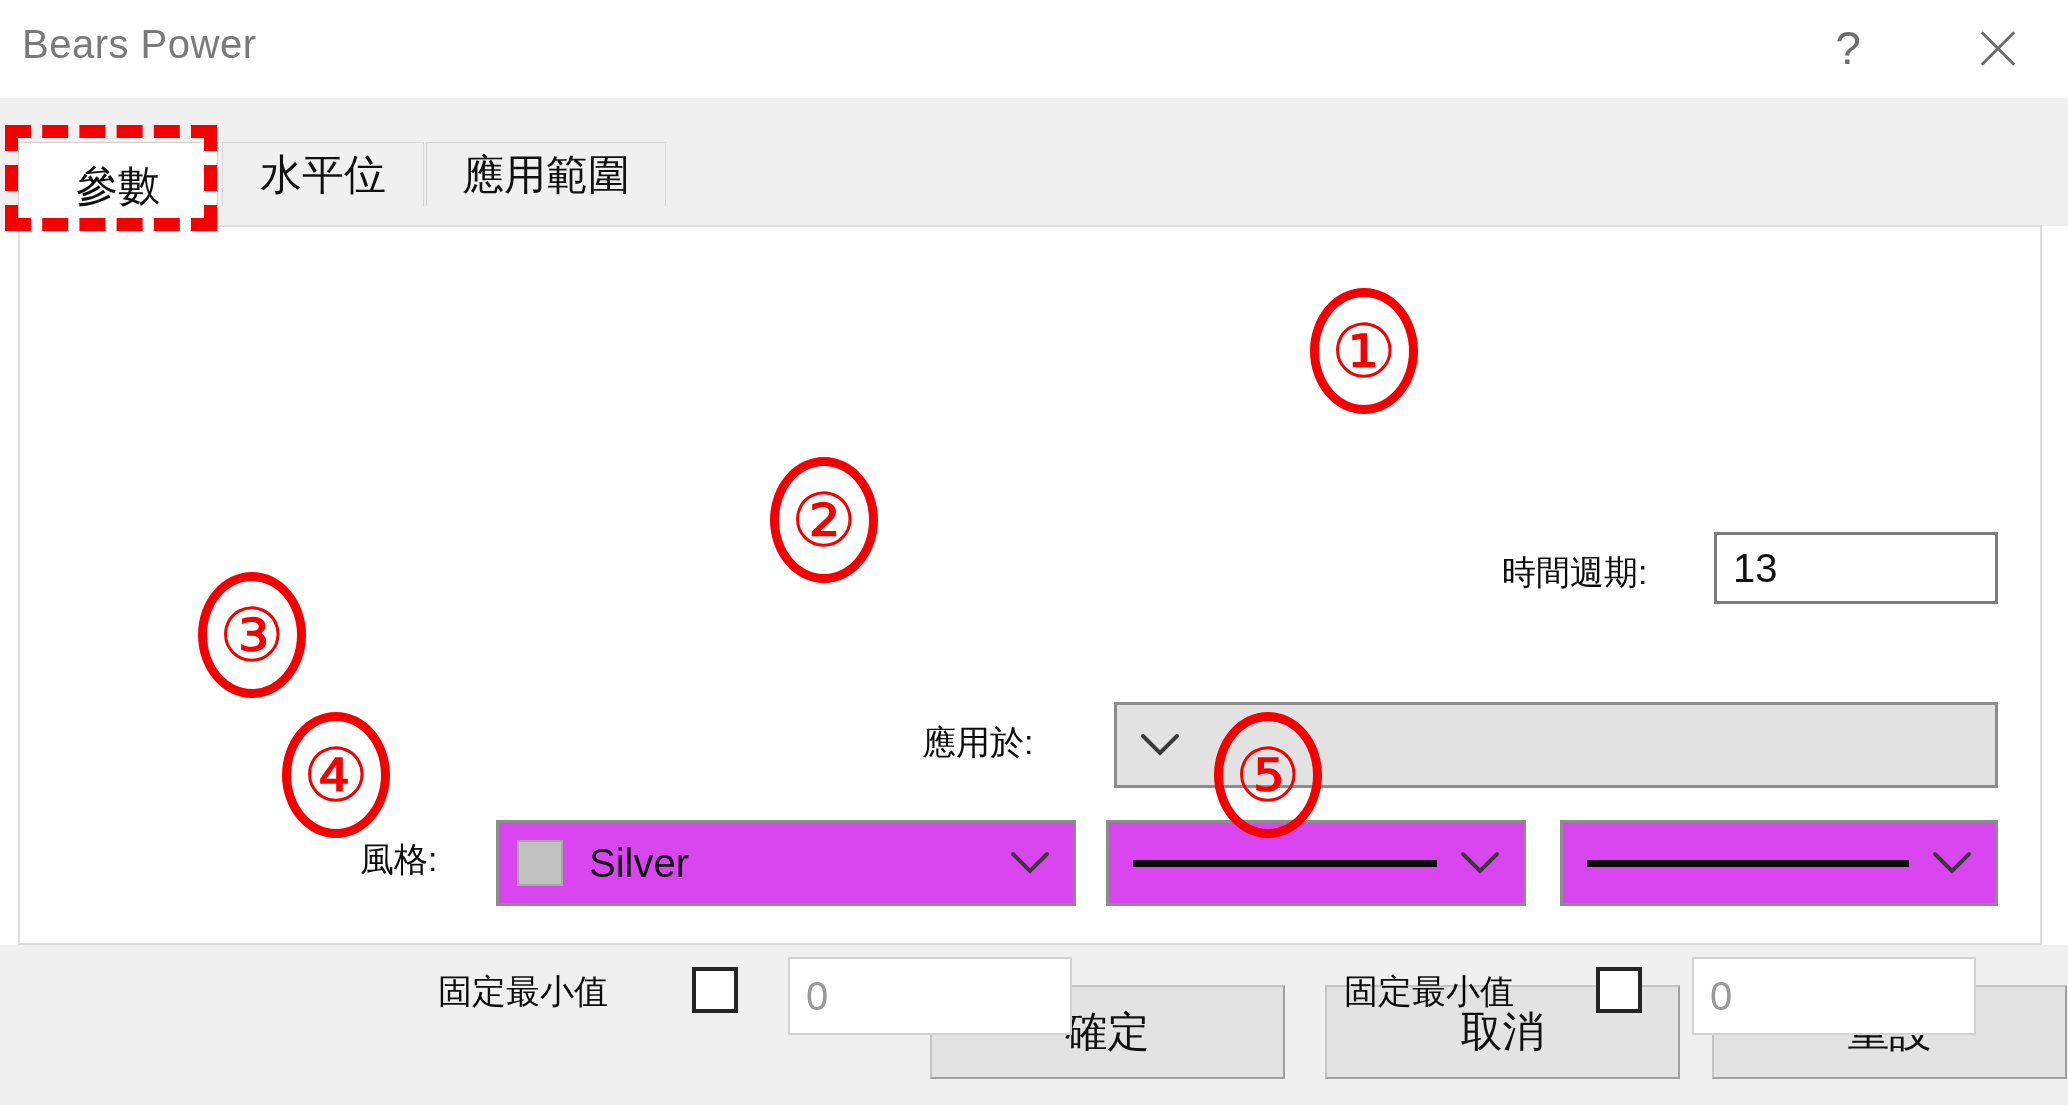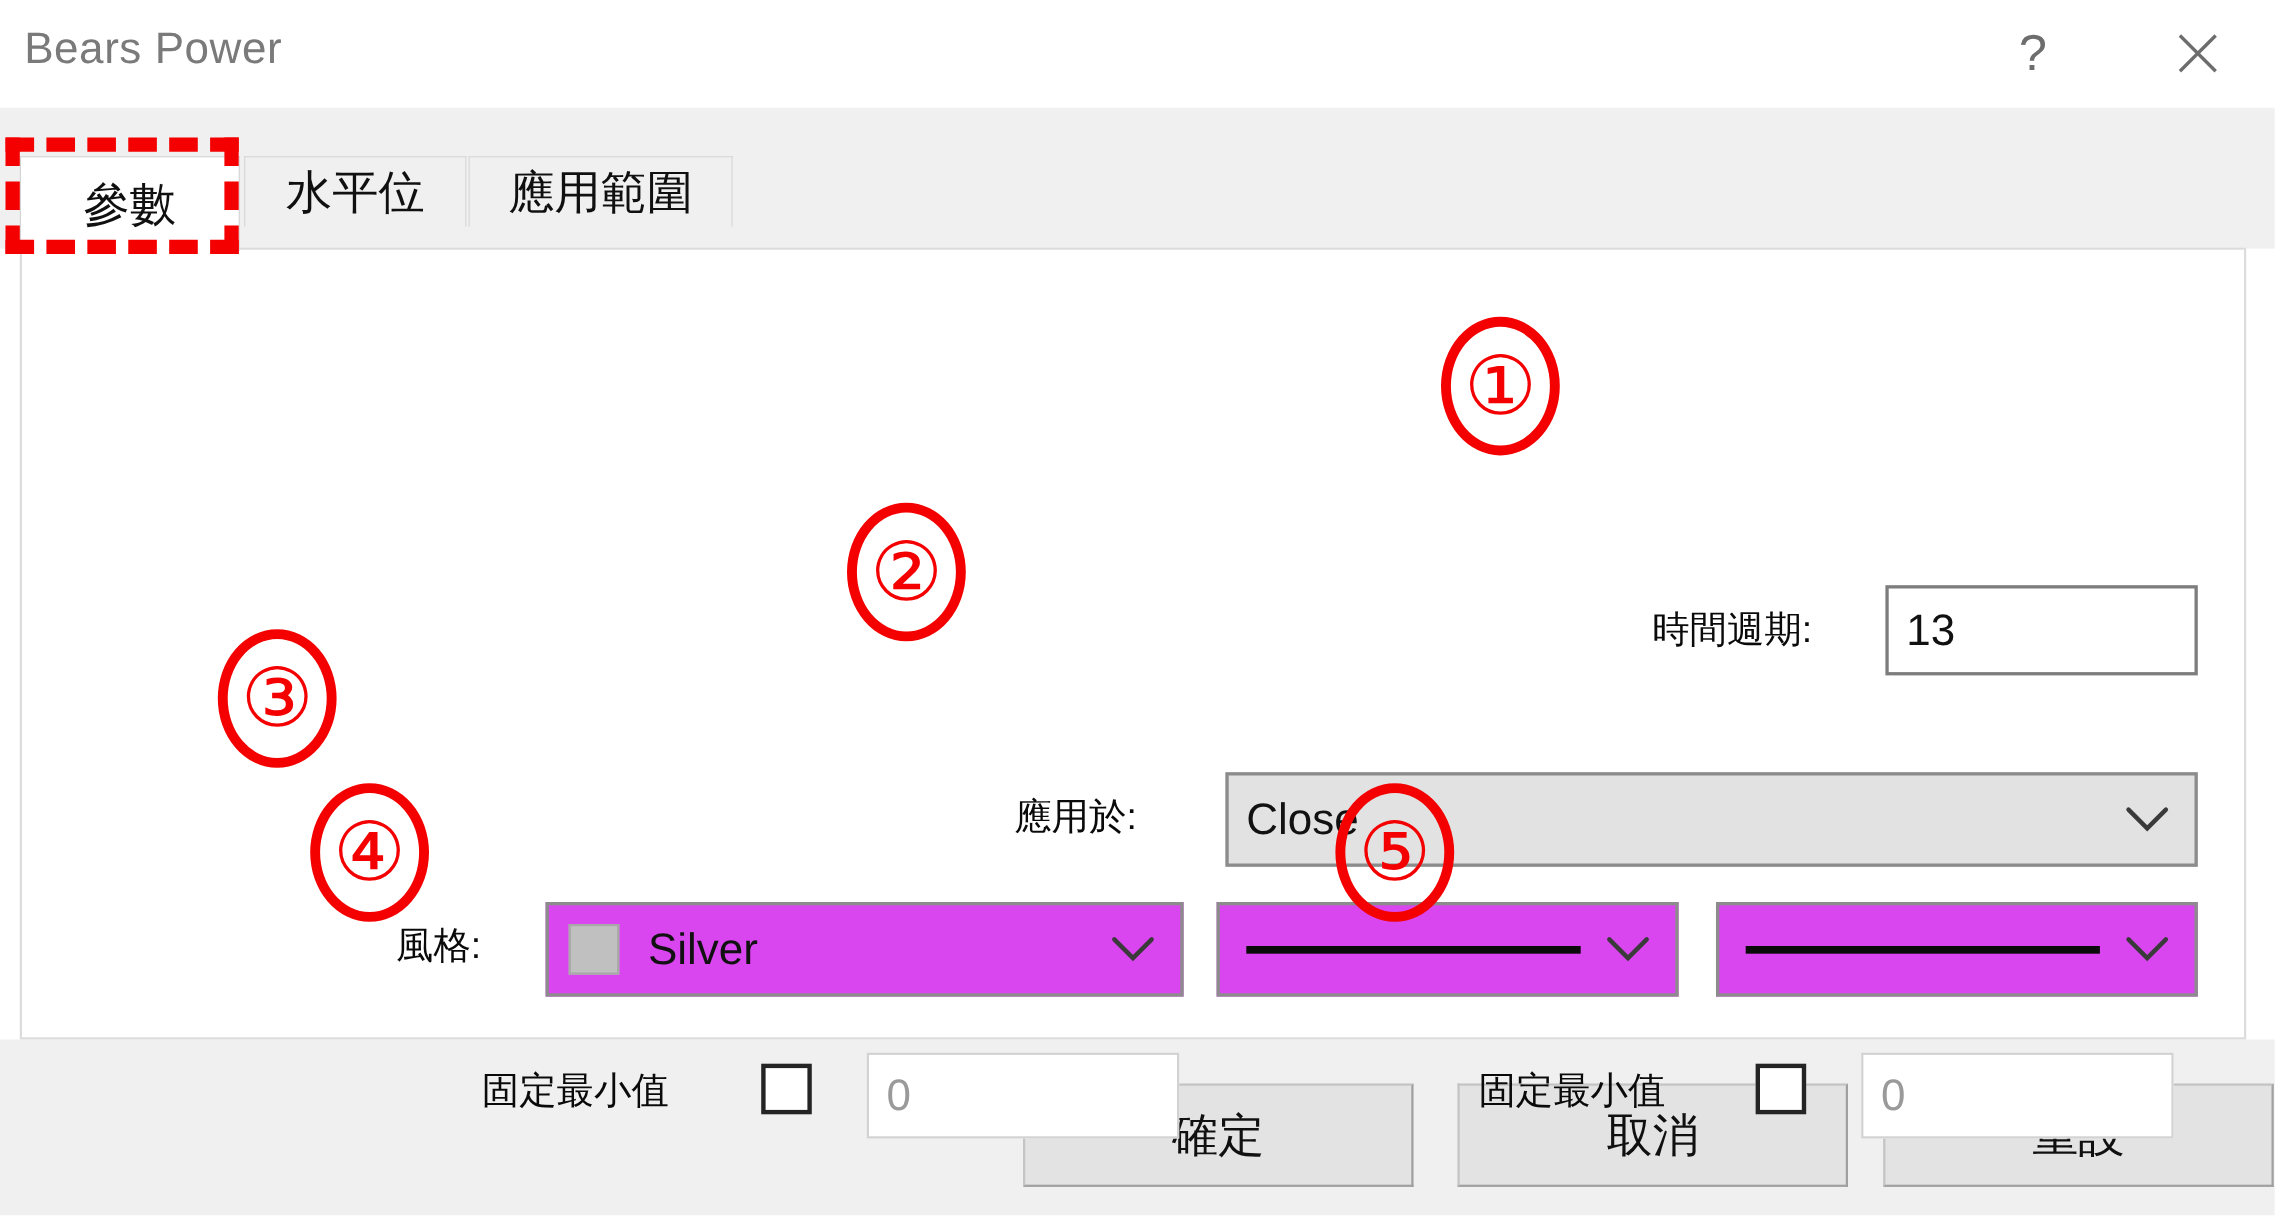--- a/index.html
+++ b/index.html
@@ -227,25 +227,24 @@
     <div class="tab tab-apply">
       <span>應用範圍</span>
     </div>
   </div>
 
   <div class="anno-box"></div>
 
   <div class="content">
 
     <div class="lbl" style="left:1482px; top:323px;">時間週期:</div>
-    <div class="textbox" style="left:1694px; top:305px; width:284px; height:82px;">13</div>
+    <div class="textbox" style="left:1694px; top:305px; width:284px; height:72px;">13</div>
 
     <div class="lbl" style="left:902px; top:493px;">應用於:</div>
     <div class="dropdown filled" style="left:1094px; top:475px; width:884px; height:86px;">
-      <span class="dd-text">Close</span>
       <span class="chev">
         <svg width="40" height="24" viewBox="0 0 40 24">
             <path d="M3 3 L20 20 L37 3" stroke="#3a3a3a" stroke-width="4" fill="none" stroke-linecap="round"></path>
           </svg>
       </span>
     </div>
 
     <div class="lbl" style="left:340px; top:610px;">風格:</div>
     <div class="dropdown" style="left:476px; top:593px; width:580px; height:86px;">
       <span class="swatch"></span>

